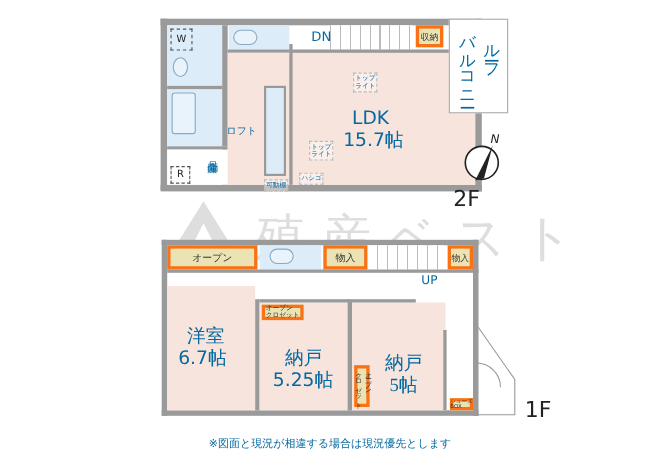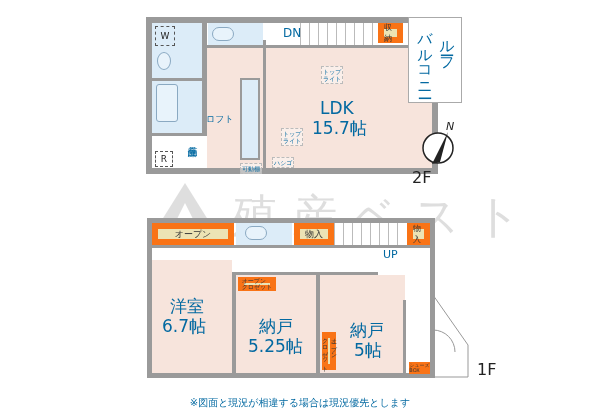--- a/index.html
+++ b/index.html
@@ -3,34 +3,34 @@
 <meta charset="utf-8">
 <style>
   html, body { margin:0; padding:0; }
   body { width:600px; height:420px; background:#ffffff; position:relative; overflow:hidden;
          font-family:"DejaVu Sans", sans-serif; color:#222; }
   .abs { position:absolute; }
   .wall { position:absolute; background:#9a9a9a; }
   .room-pink { position:absolute; background:#f7e4dc; }
   .room-blue { position:absolute; background:#dcecf8; }
   .room-white { position:absolute; background:#ffffff; }
-  .storage { position:absolute; background:#ece3b4; border:6px solid #f97316; box-sizing:border-box;
+  .storage { position:absolute; background:#ece3b4; border:3px solid #f97316; box-sizing:border-box;
              display:flex; align-items:center; justify-content:center; font-size:9px; color:#333; }
   .label { position:absolute; text-align:center; color:#0369a1; }
   .big { font-size:17px; line-height:20px; }
   .tiny { font-size:6px; line-height:7px; border:1px dashed #bbb; background:rgba(255,255,255,0.4); padding:1px; }
   .vtext { writing-mode:vertical-rl; }
   .fix { position:absolute; border:1px solid #8aa9c2; background:#e8f3fb; box-sizing:border-box; border-radius:3px; }
   .window { position:absolute; background:#fff; border:1px solid #aaa; box-sizing:border-box; }
   .stairs { position:absolute; background:#fff;
             background-image:repeating-linear-gradient(90deg, #bbb 0 1px, transparent 1px 9px); }
   .dash-box { position:absolute; border:1px dashed #555; box-sizing:border-box; font-size:9px;
               display:flex; align-items:center; justify-content:center; }
   .watermark { position:absolute; color:rgba(160,160,160,0.35); font-size:46px; letter-spacing:14px; }
-  .floor-tag { position:absolute; font-size:16px; color:#222;text-align:right; }
+  .floor-tag { position:absolute; font-size:20px; color:#222;text-align:right; }
 </style>
 </head>
 <body>
 
 <div>
 
   <div class="wall" style="left:146px;top:17px;width:292px;height:6px;"></div>
   <div class="wall" style="left:146px;top:17px;width:6px;height:156px;"></div>
   <div class="wall" style="left:146px;top:168px;width:292px;height:6px;"></div>
   <div class="wall" style="left:432px;top:17px;width:6px;height:157px;"></div>
@@ -134,21 +134,21 @@
   <div class="label big" style="left:248px;top:336px;">5.25帖</div>
   <div class="wall" style="left:316px;top:272px;width:4px;height:101px;"></div>
 
   <div class="room-pink" style="left:320px;top:275px;width:85px;height:98px;"></div>
   <div class="wall" style="left:320px;top:272px;width:58px;height:3px;"></div>
   <div class="storage vtext" style="left:322px;top:332px;width:14px;height:38px;font-size:6px;">
       <span style="white-space:pre;">オープン
 クロゼット</span>
     </div>
   <div class="label big" style="left:350px;top:320px;">納戸</div>
-  <div class="label big" style="left:354px;top:340px;">5帖</div>
+  <div class="label big" style="left:354px;top:340px;font-family:Liberation Serif, serif;">5帖</div>
   <div class="wall" style="left:403px;top:300px;width:3px;height:73px;"></div>
 
   <div class="storage" style="left:409px;top:362px;width:21px;height:11px;font-size:5px;line-height:5px;">
       <span style="white-space:pre;">シューズ
 BOX</span>
     </div>
   <svg class="abs" style="left:433px;top:295px;" width="40" height="85" viewBox="0 0 40 85">
     <polyline points="0,0 35,50 35,82 0,82" fill="none" stroke="#999" stroke-width="1"></polyline>
     <path d="M0,35 A22,22 0 0 1 22,57" fill="none" stroke="#999" stroke-width="1"></path>
   </svg>

